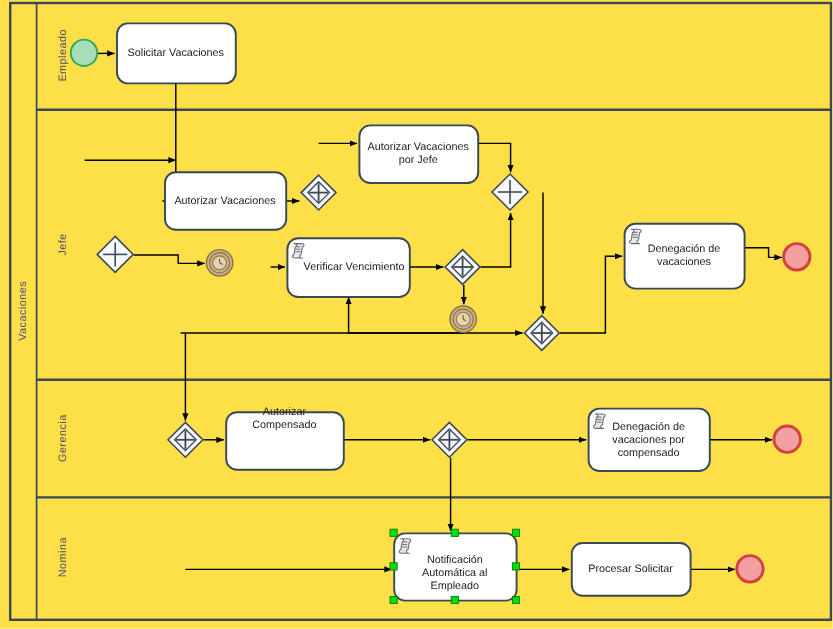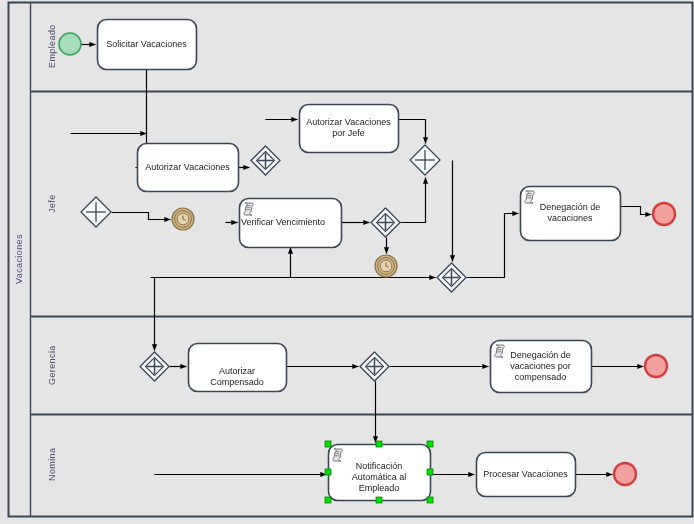--- a/index.html
+++ b/index.html
@@ -7,21 +7,21 @@
     padding: 0;
     background: #ffffff;
   }
   body {
     font-family: "Liberation Sans", sans-serif;
   }
   #canvas {
     position: relative;
     width: 694px;
     height: 524px;
-    background: #e5e5e5;
+    background: #fde047;
     overflow: hidden;
   }
   #diagram-svg {
     position: absolute;
     left: 0;
     top: 0;
   }
   .node-label {
     position: absolute;
     color: #23221f;
@@ -236,26 +236,26 @@
   <div id="label-layer">
       <div class="pool-label" style="left: 8px; top: 2px; width: 22px; height: 514px;">Vacaciones</div>
       <div class="lane-label" style="left: 44px; top: 2px; width: 16px; height: 89px;">Empleado</div>
       <div class="lane-label" style="left: 44px; top: 91px; width: 16px; height: 225px;">Jefe</div>
       <div class="lane-label" style="left: 44px; top: 316px; width: 16px; height: 98px;">Gerencia</div>
       <div class="lane-label" style="left: 44px; top: 414px; width: 16px; height: 101px;">Nomina</div>
       <div class="node-label" style="left: 97px; top: 19px; width: 99px; height: 50px;">Solicitar Vacaciones</div>
       <div class="node-label" style="left: 137px; top: 143px; width: 101px; height: 48px;">Autorizar Vacaciones</div>
       <div class="node-label" style="left: 299px; top: 104px; width: 99px; height: 48px;">Autorizar Vacaciones
 por Jefe</div>
-      <div class="node-label" style="left: 232px; top: 198px; width: 102px; height: 49px;">Verificar Vencimiento</div>
+      <div class="node-label" style="left: 244px; top: 198px; width: 102px; height: 49px;">Verificar Vencimiento</div>
       <div class="node-label" style="left: 520px; top: 186px; width: 100px; height: 54px;">Denegación de
 vacaciones</div>
-      <div class="node-label" style="left: 188px; top: 353px; width: 98px; height: 48px;">Autorizar
+      <div class="node-label" style="left: 188px; top: 325px; width: 98px; height: 48px;">Autorizar
 Compensado</div>
       <div class="node-label" style="left: 490px; top: 340px; width: 101px; height: 52px;">Denegación de
 vacaciones por
 compensado</div>
       <div class="node-label" style="left: 328px; top: 449px; width: 102px; height: 56px;">Notificación
 Automática al
 Empleado</div>
-      <div class="node-label" style="left: 476px; top: 452px; width: 99px; height: 44px;">Procesar Vacaciones</div>
+      <div class="node-label" style="left: 476px; top: 452px; width: 99px; height: 44px;">Procesar Solicitar</div>
     </div>
 </div>
 
 </body></html>

